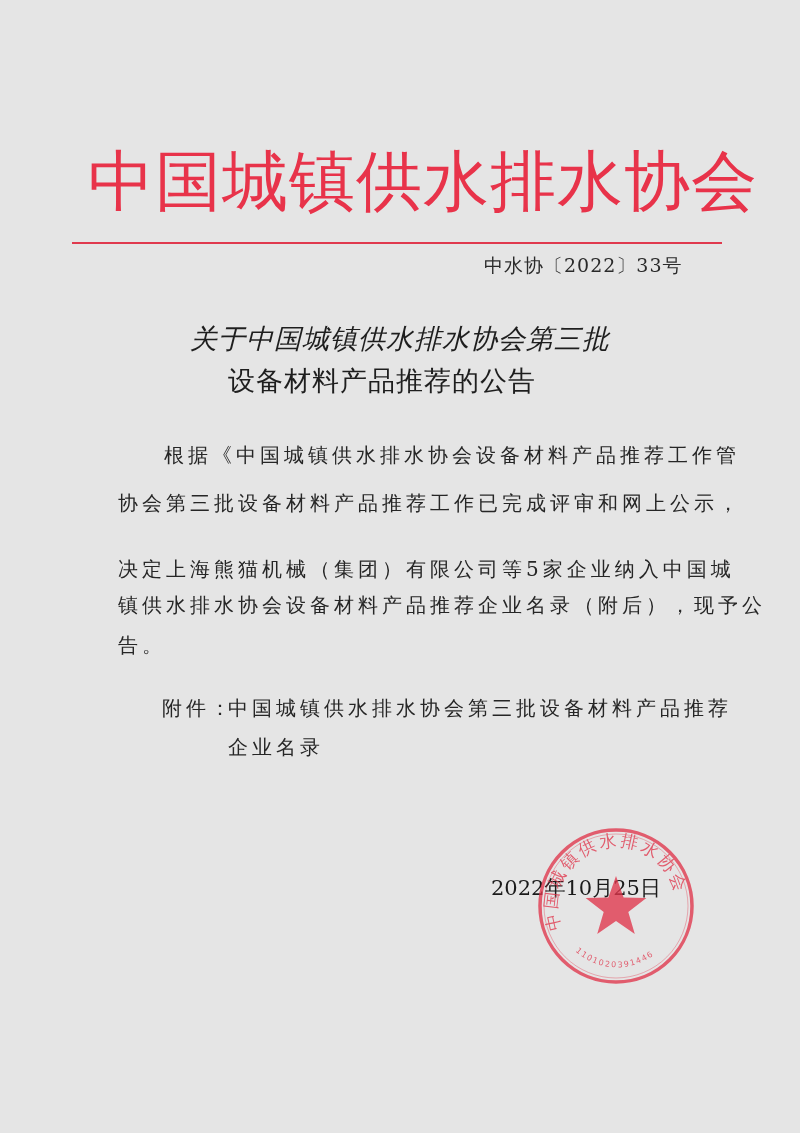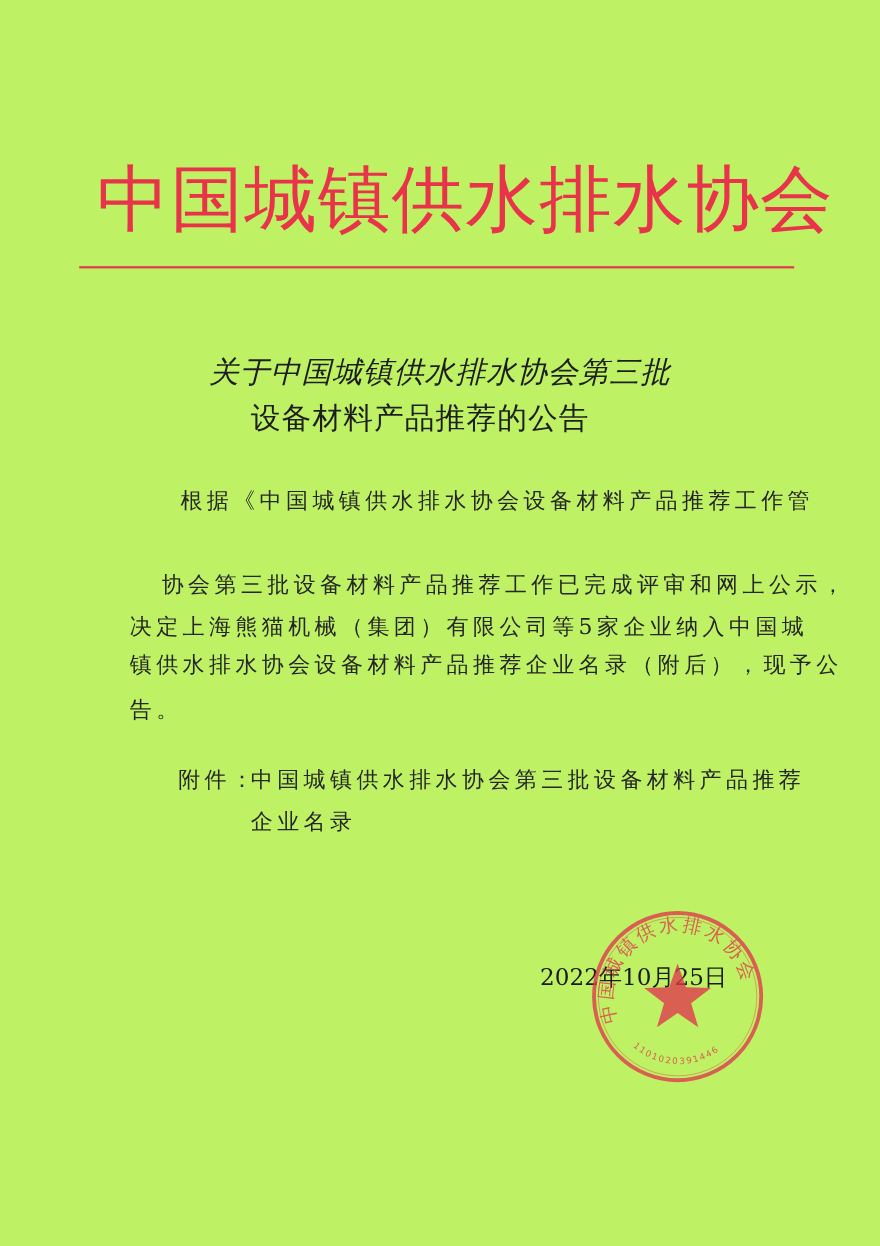--- a/index.html
+++ b/index.html
@@ -13,21 +13,21 @@
       position: relative;
       overflow: hidden;
       font-family: "DejaVu Serif", "Liberation Serif", serif;
       color: #222222;
     }
     .page {
       position: absolute;
       left: 0; top: 0;
       width: 800px;
       height: 1133px;
-      background: #bef264;
+      background: #e5e5e5;
     }
     .org-header {
       position: absolute;
       left: 88px;
       top: 142px;
       width: 630px;
       height: 80px;
       font-family: "DejaVu Serif", "Liberation Serif", serif;
       font-size: 66px;
       line-height: 80px;
@@ -109,26 +109,27 @@
   </style>
 </head>
 <body>
 
 <div class="page">
 
   <div class="org-header">中国城镇供水排水协会</div>
 
   <div class="red-rule"></div>
 
+  <div class="doc-number">中水协〔2022〕33号</div>
 
   <div class="title l1">关于中国城镇供水排水协会第三批</div>
   <div class="title l2">设备材料产品推荐的公告</div>
 
   <div class="body-line" style="top:441px; left:164px;">根据《中国城镇供水排水协会设备材料产品推荐工作管</div>
-  <div class="body-line" style="top:517px;margin-left:29px;">协会第三批设备材料产品推荐工作已完成评审和网上公示，</div>
+  <div class="body-line" style="top:489px;">协会第三批设备材料产品推荐工作已完成评审和网上公示，</div>
   <div class="body-line" style="top:555px;text-align:center;">决定上海熊猫机械（集团）有限公司等5家企业纳入中国城</div>
   <div class="body-line" style="top:593px;font-family:Liberation Mono, monospace;">镇供水排水协会设备材料产品推荐企业名录（附后），现予公</div>
   <div class="body-line" style="top:631px;">告。</div>
 
   <div class="attach-line" style="left:162px; top:694px;">附件：</div>
   <div class="attach-line" style="left:228px; top:694px;">中国城镇供水排水协会第三批设备材料产品推荐</div>
   <div class="attach-line" style="left:228px; top:733px;">企业名录</div>
 
   <div class="date-line">2022年10月25日</div>
 

